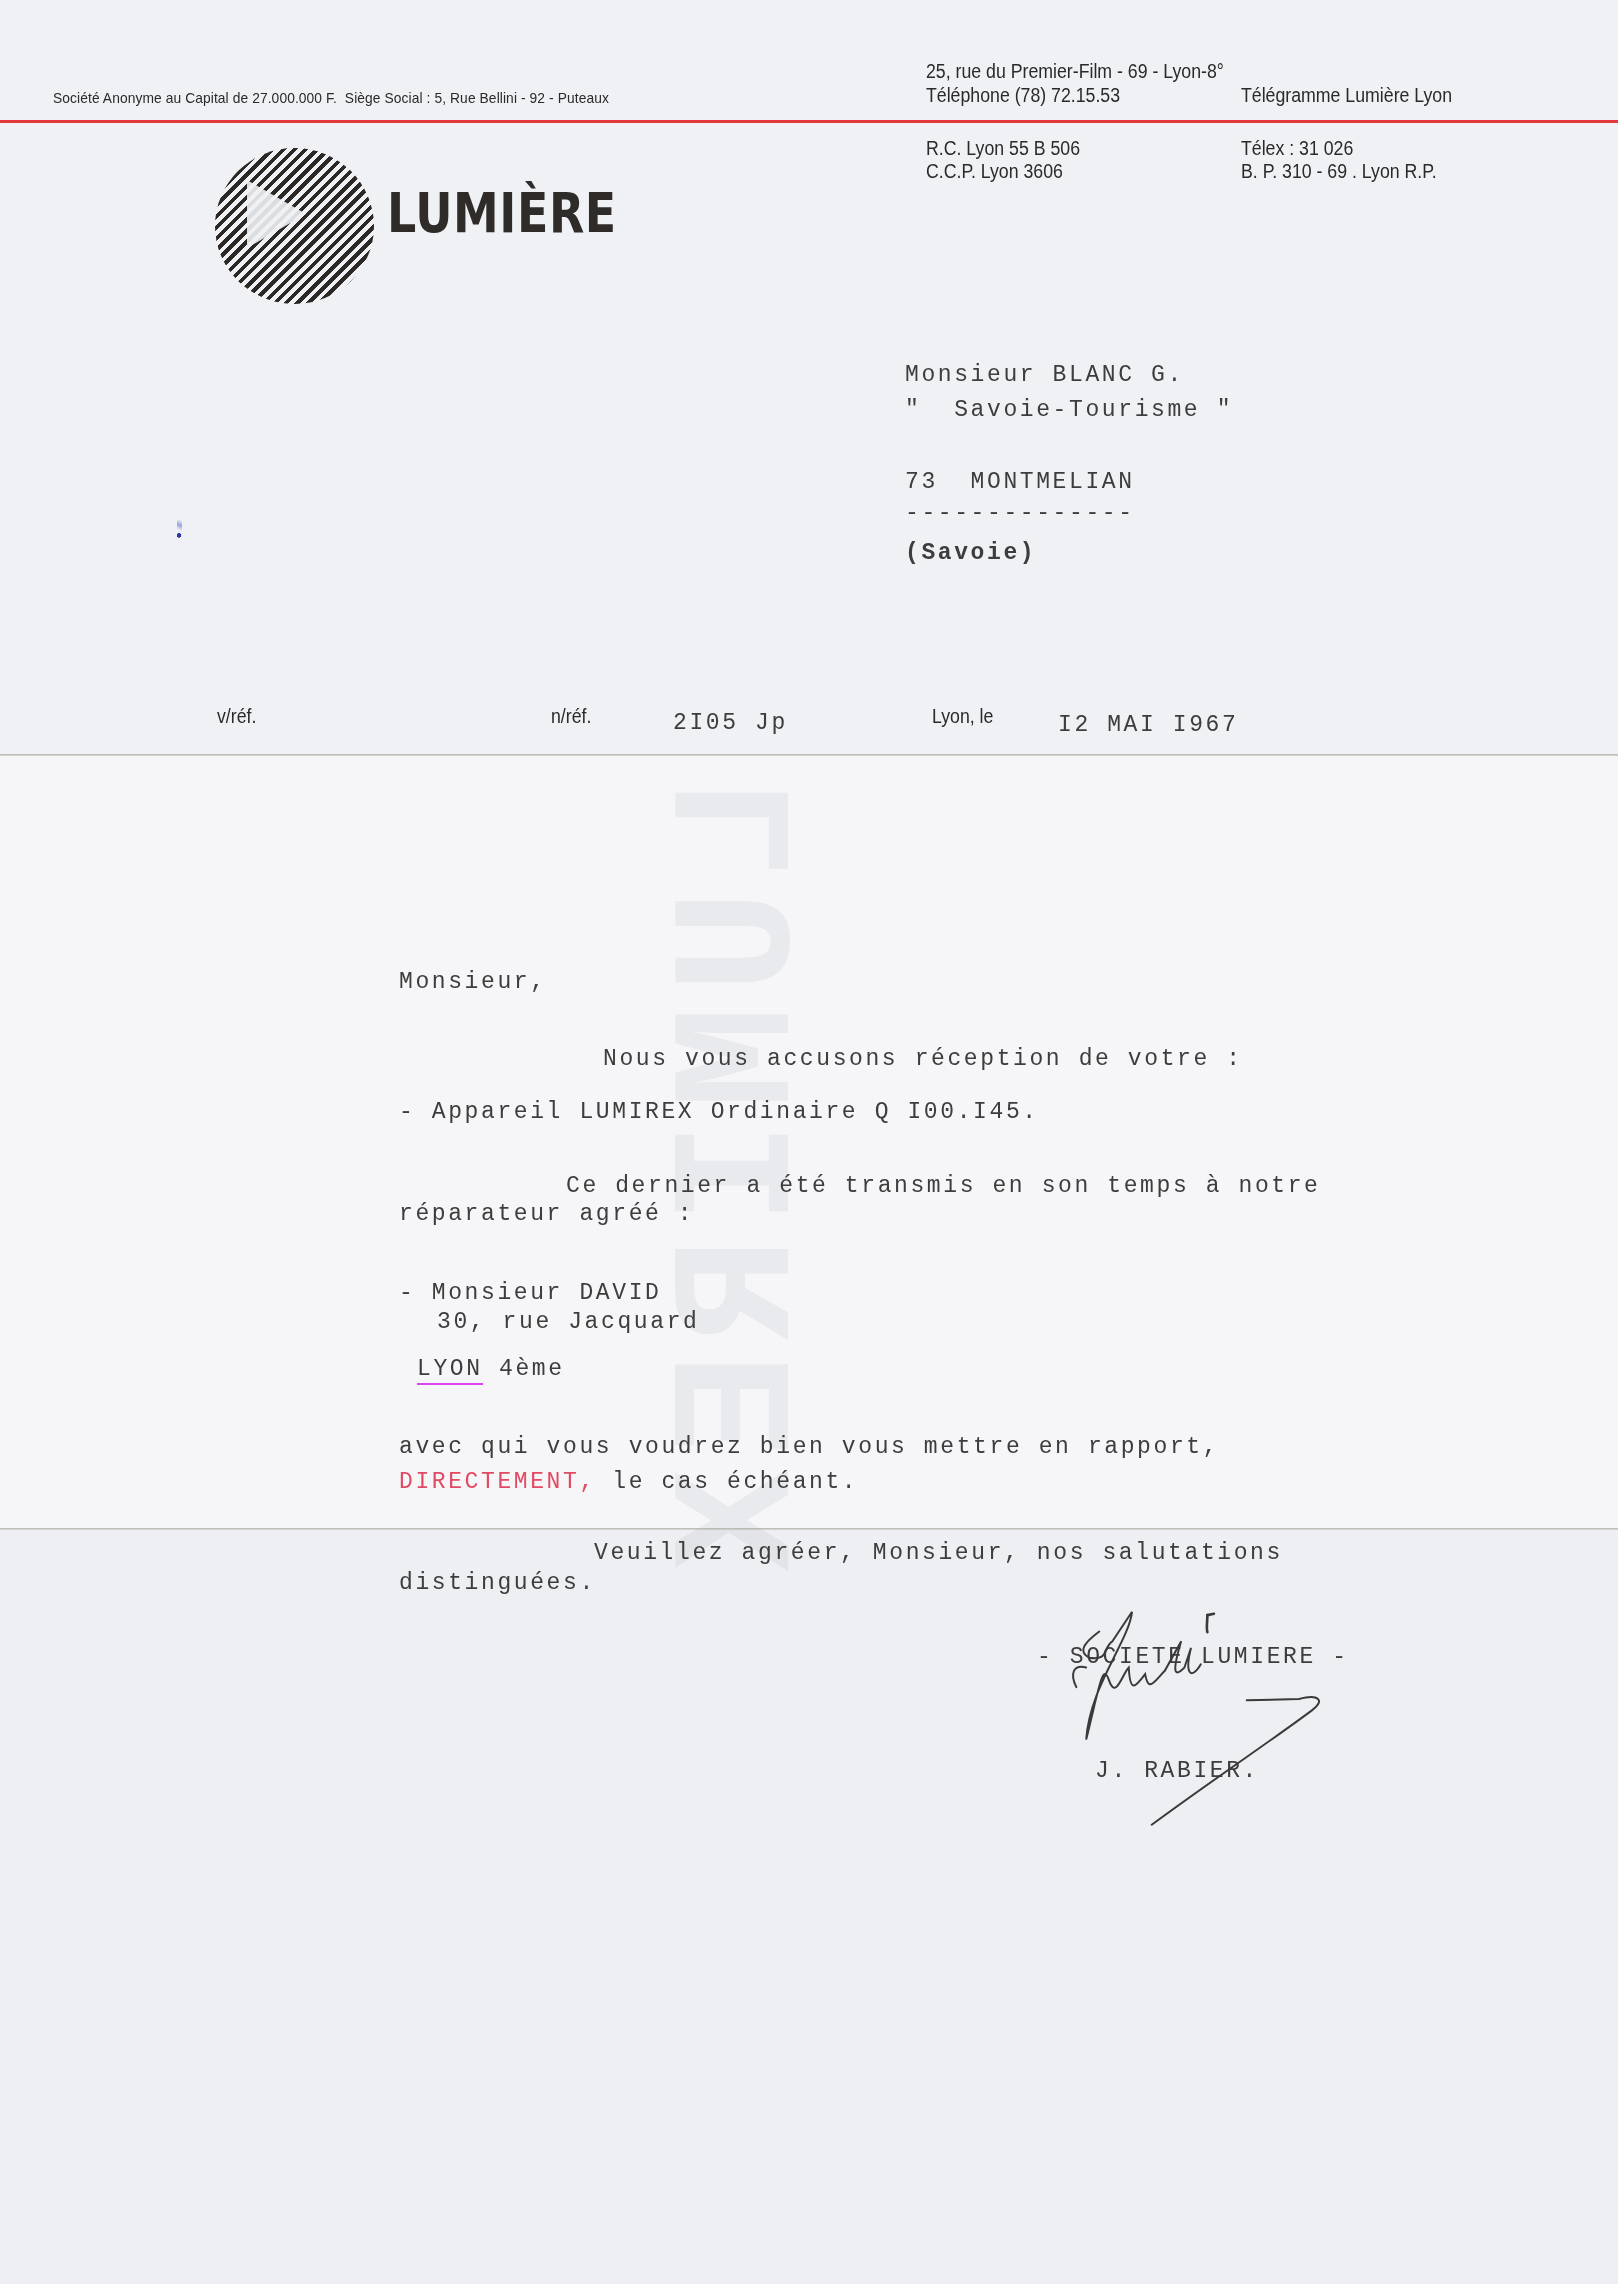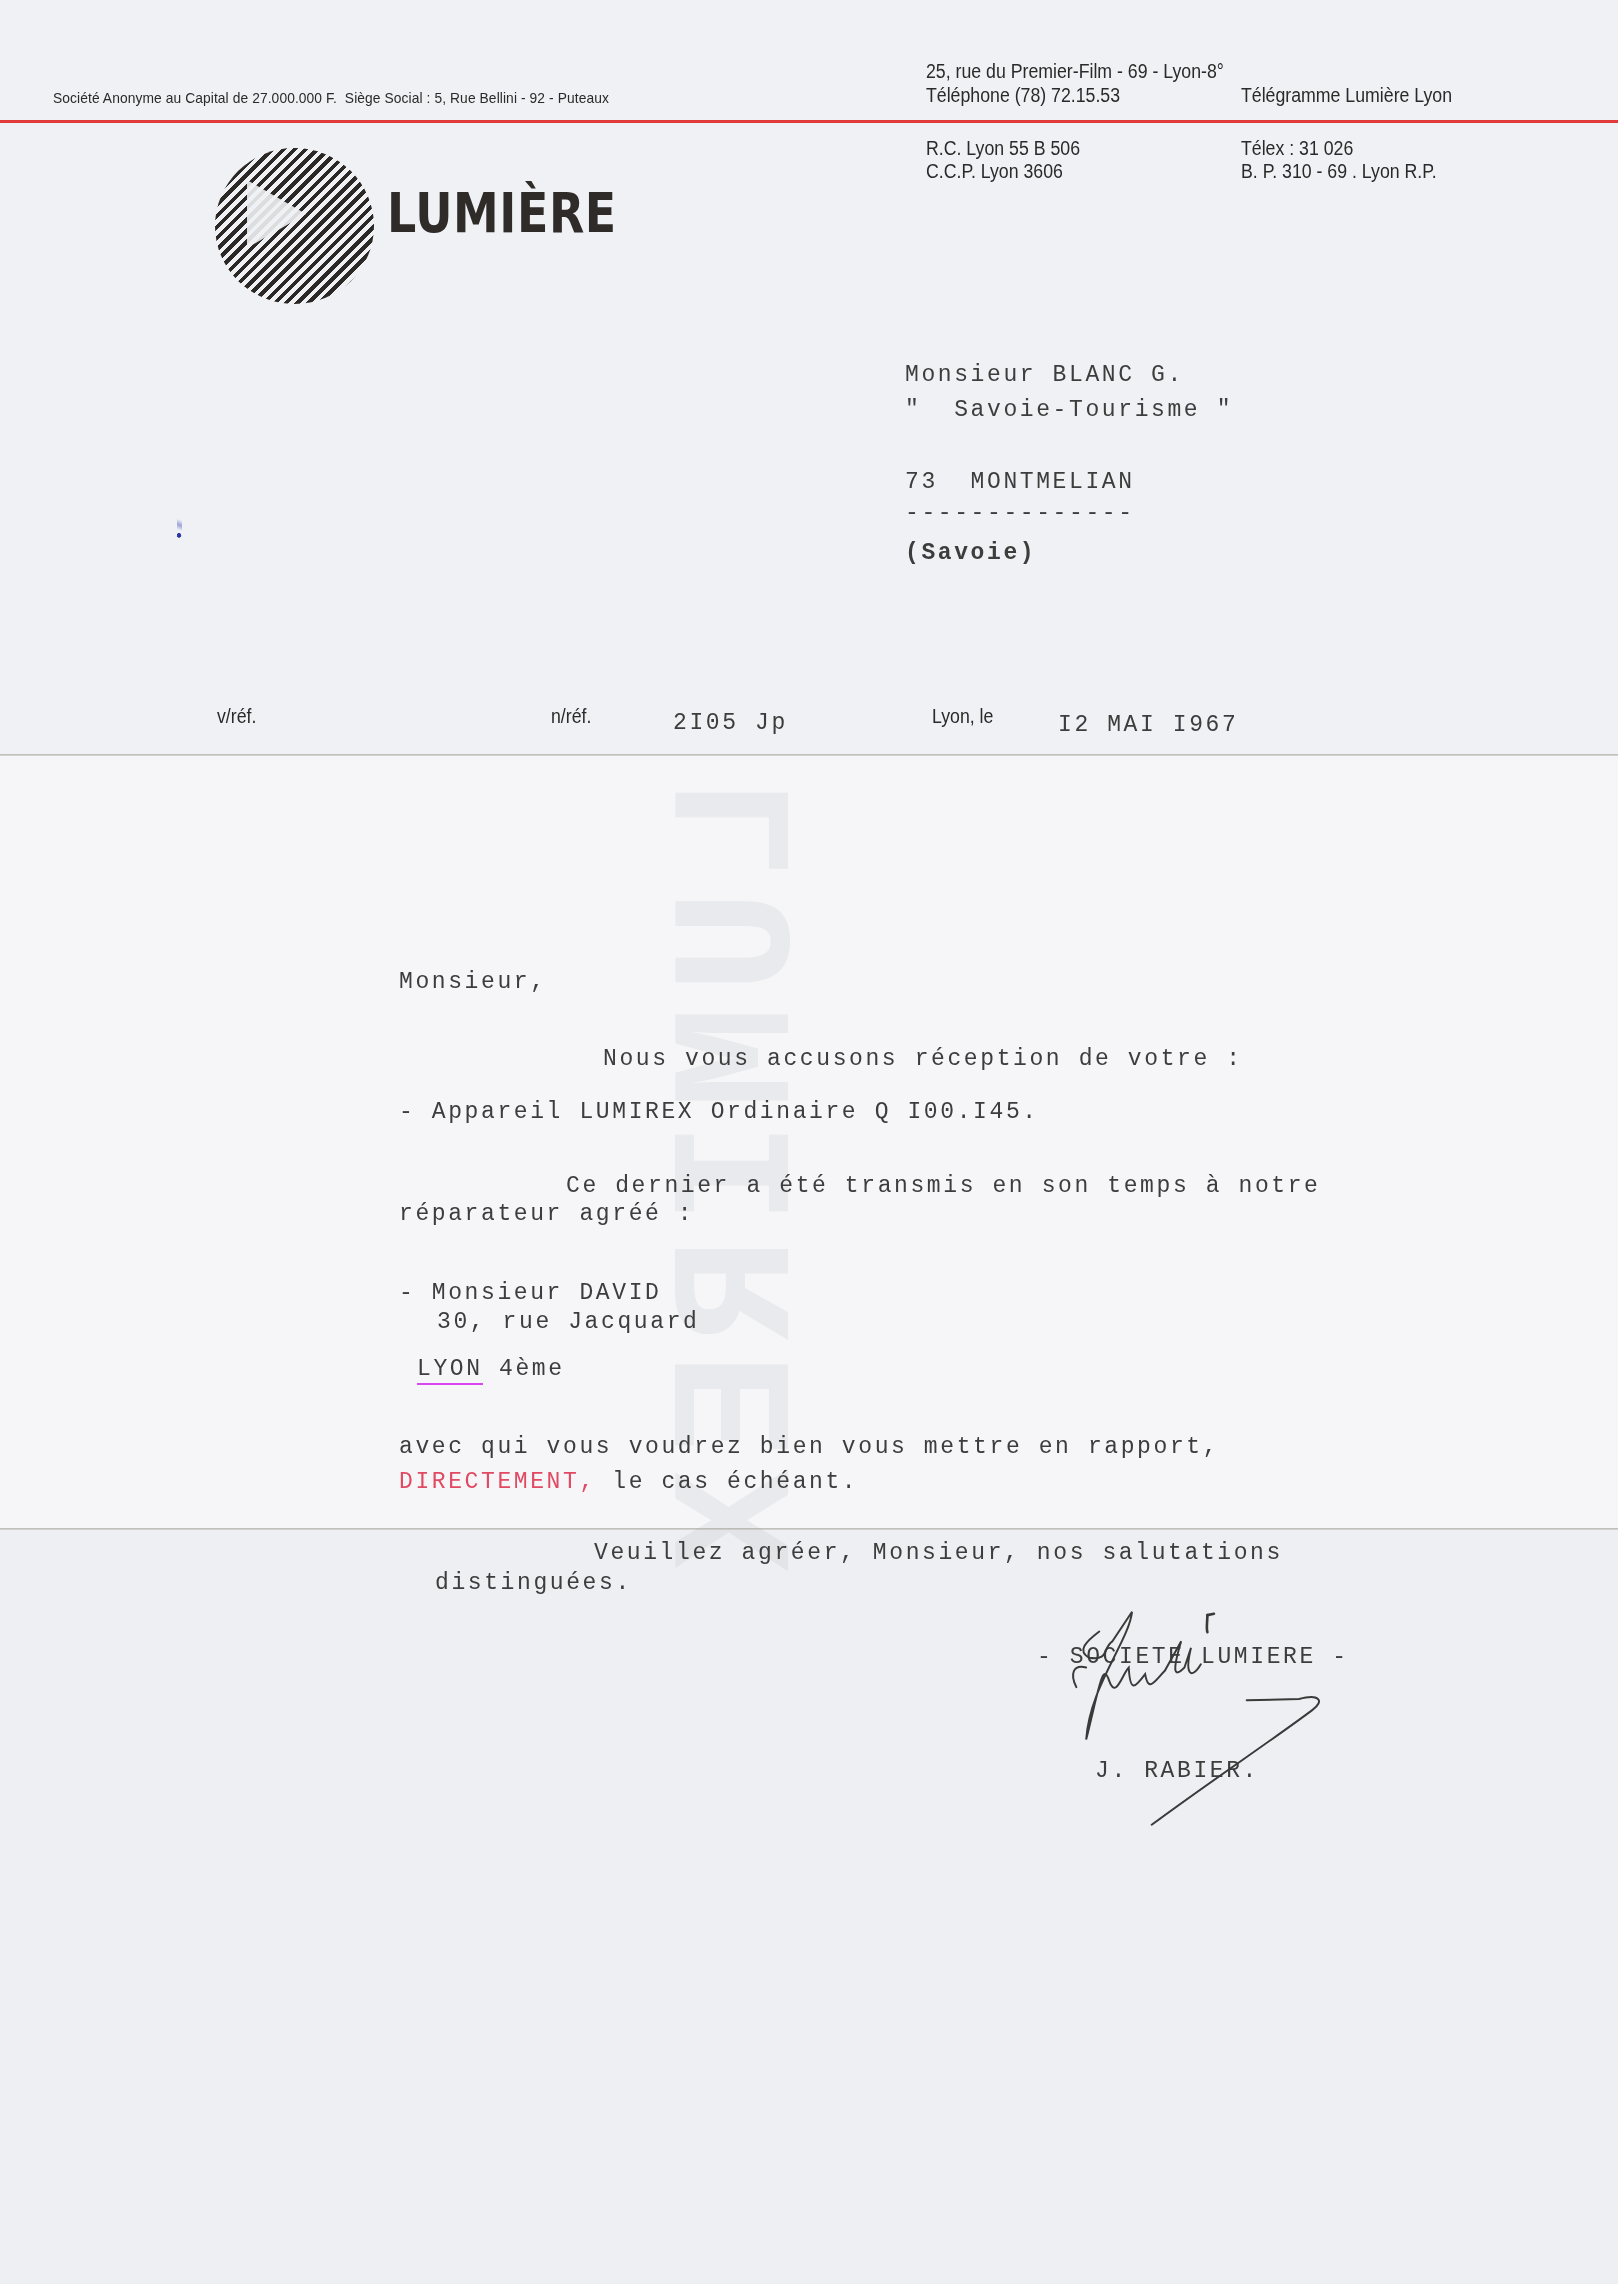--- a/index.html
+++ b/index.html
@@ -120,21 +120,21 @@
 <div class="abs tw" style="left:594px; top:1046px;margin-left:9px;">Nous vous accusons réception de votre :</div>
 <div class="abs tw" style="left:399px; top:1099px;">- Appareil LUMIREX Ordinaire Q I00.I45.</div>
 <div class="abs tw" style="left:566px; top:1173px;">Ce dernier a été transmis en son temps à notre</div>
 <div class="abs tw" style="left:399px; top:1201px;">réparateur agréé :</div>
 <div class="abs tw" style="left:399px; top:1272px;margin-top:8px;">- Monsieur DAVID</div>
 <div class="abs tw" style="left:437px; top:1309px;">30, rue Jacquard</div>
 <div class="abs tw" style="left:417px; top:1356px;"><span class="underline-typed">LYON</span> <span>4ème</span></div>
 <div class="abs tw" style="left:399px; top:1434px;">avec qui vous voudrez bien vous mettre en rapport,</div>
 <div class="abs tw" style="left:399px; top:1469px;"><span class="tw-red">DIRECTEMENT,</span><span> le cas échéant.</span></div>
 <div class="abs tw" style="left:594px; top:1540px;">Veuillez agréer, Monsieur, nos salutations</div>
-<div class="abs tw" style="left:399px; top:1570px;margin-left:36px;">distinguées.</div>
+<div class="abs tw" style="left:399px; top:1570px;">distinguées.</div>
 
 <div class="abs tw" style="left:1037px; top:1644px;">- SOCIETE LUMIERE -</div>
 <div class="abs tw" style="left:1095px; top:1750px;margin-top:8px;">J. RABIER.</div>
 <svg class="signature" width="341" height="249" viewBox="0 0 520 380">
   <g fill="none" stroke="#3a3a3a" stroke-width="3" stroke-linecap="round">
     <path d="M 75 45 C 55 60, 40 75, 60 85 C 90 90, 80 70, 95 60 L 125 15 C 120 60, 60 130, 55 210 C 75 130, 80 90, 90 120 C 100 150, 110 110, 120 100 C 122 140, 130 130, 145 110 C 150 140, 160 120, 175 105 L 200 60 C 185 110, 190 115, 205 100 L 215 70 C 205 110, 215 120, 230 95"></path>
     <path d="M 40 130 C 30 110, 35 95, 55 100"></path>
     <path d="M 155 340 C 250 270, 340 210, 400 165 C 420 150, 410 140, 380 148 L 300 150"></path>
     <path d="M 240 20 C 240 30, 238 40, 240 46" stroke-width="4"></path>
     <path d="M 240 20 L 250 18" stroke-width="4"></path>

